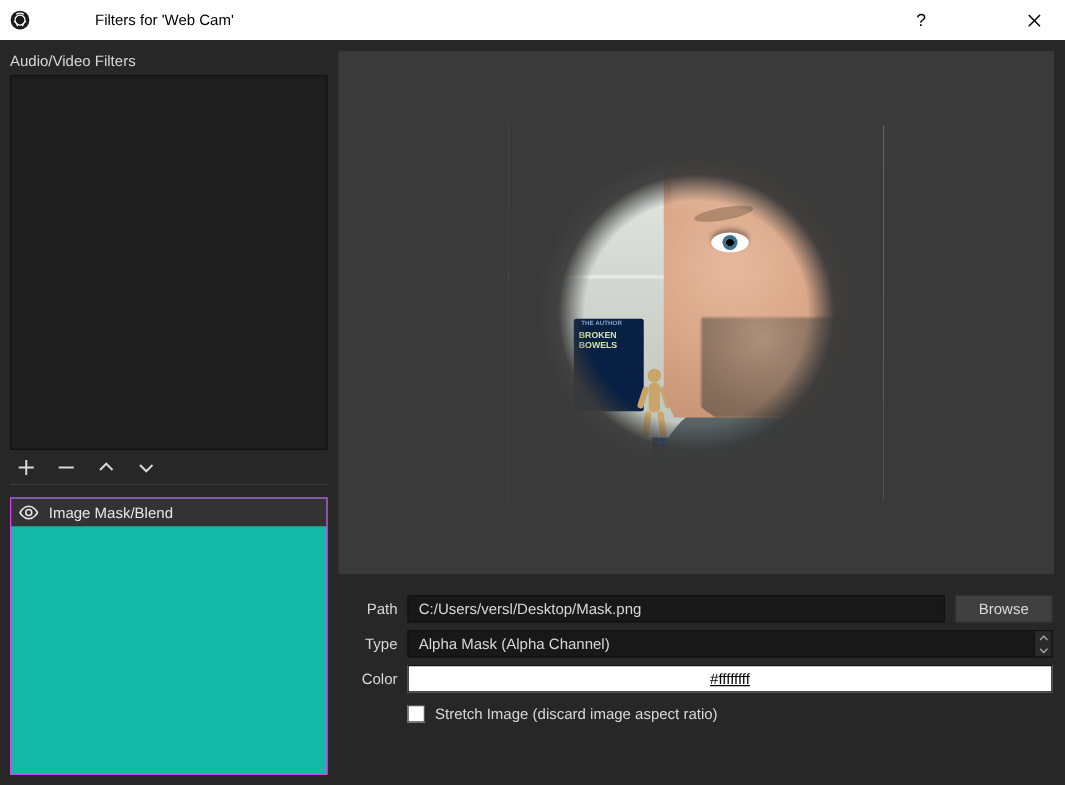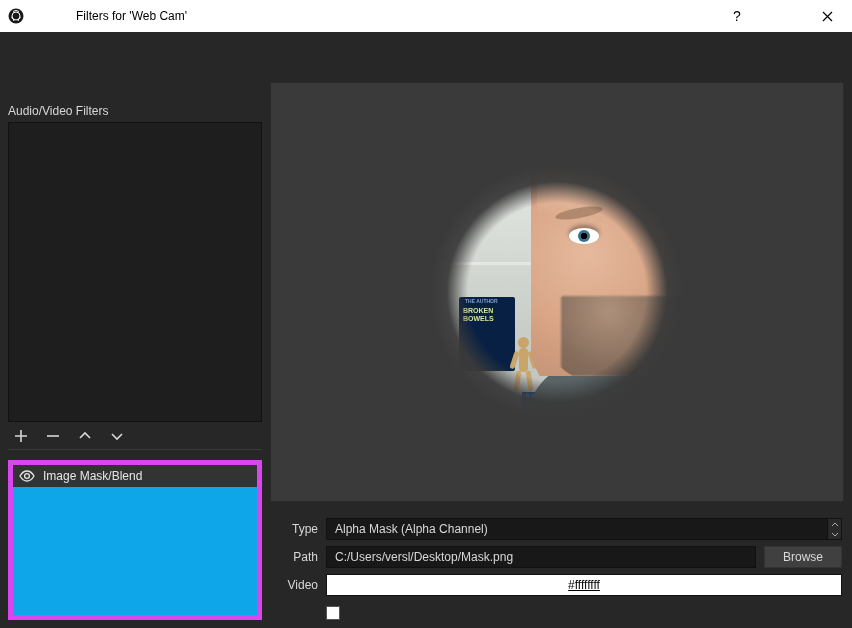--- a/index.html
+++ b/index.html
@@ -31,21 +31,20 @@
       width: 46px; height: 32px;
       display: flex; align-items: center; justify-content: center;
       font-size: 14px;
       color: #000;
     }
     .content {
       display: flex;
       height: calc(100% - 32px);
       padding: 8px;
       gap: 8px;
-      align-items: flex-end;
     }
     .left-col {
       width: 254px;
       display: flex;
       flex-direction: column;
     }
     .section-label {
       font-size: 12px;
       color: #d8d8d8;
       padding: 2px 0 4px 0;
@@ -63,22 +62,22 @@
       padding-left: 4px;
       border-bottom: 1px solid #3a3a3a;
       margin-bottom: 10px;
     }
     .tool-icon {
       width: 18px; height: 18px;
       display: flex; align-items: center; justify-content: center;
       color: #d8d8d8;
     }
     .effect-list {
-      background: #0ea5e9;
-      border: 5px solid #d946ef;
+      background: #14b8a6;
+      border: 1px solid #d946ef;
       flex: 1;
       min-height: 160px;
     }
     .effect-list-inner { padding: 0; }
     .filter-item {
       background: #333333;
       height: 22px;
       display: flex;
       align-items: center;
       padding: 0 6px;
@@ -395,54 +394,55 @@
               <div class="beard"></div>
             </div>
           </div>
           <div class="vignette"></div>
         </div>
       </div>
     </div>
 
     <div class="form">
       <div class="form-row">
+        <div class="form-label">Path</div>
+        <div class="text-input">
+          <span>C:/Users/versl/Desktop/Mask.png</span>
+        </div>
+        <div class="btn" style="width:78px;">
+          <span>Browse</span>
+        </div>
+      </div>
+
+      <div class="form-row">
         <div class="form-label">Type</div>
         <div class="select">
           <span>Alpha Mask (Alpha Channel)</span>
           <div class="spinner">
             <div class="spin">
                 <svg width="8" height="5" viewBox="0 0 8 5">
                   <path d="M1 4 L4 1 L7 4" stroke="#aaa" stroke-width="1" fill="none"></path>
                 </svg>
               </div>
             <div class="spin">
                 <svg width="8" height="5" viewBox="0 0 8 5">
                   <path d="M1 1 L4 4 L7 1" stroke="#aaa" stroke-width="1" fill="none"></path>
                 </svg>
               </div>
           </div>
         </div>
       </div>
 
       <div class="form-row">
-        <div class="form-label">Path</div>
-        <div class="text-input">
-          <span>C:/Users/versl/Desktop/Mask.png</span>
-        </div>
-        <div class="btn" style="width:78px;">
-          <span>Browse</span>
-        </div>
-      </div>
-
-      <div class="form-row">
-        <div class="form-label">Video</div>
+        <div class="form-label">Color</div>
         <div class="color-swatch">
           <span>#ffffffff</span>
         </div>
       </div>
 
 
       <div class="checkbox-row">
         <div class="checkbox"></div>
+        <span>Stretch Image (discard image aspect ratio)</span>
       </div>
     </div>
   </div>
 </div>
 
 </body></html>

